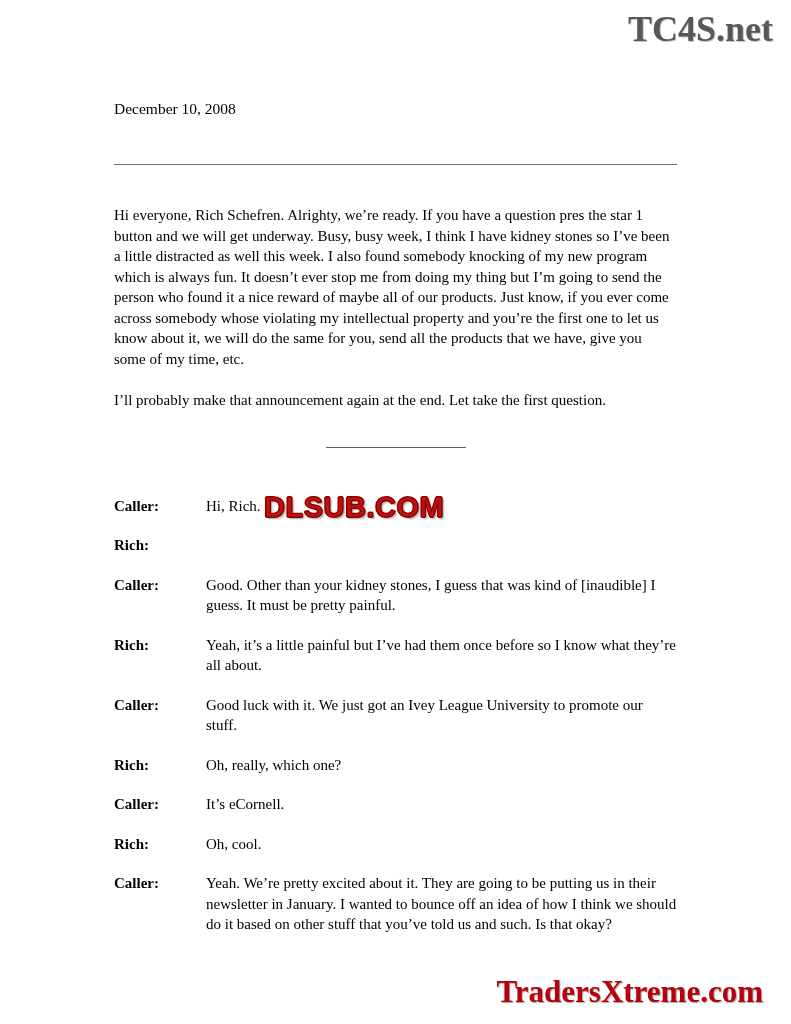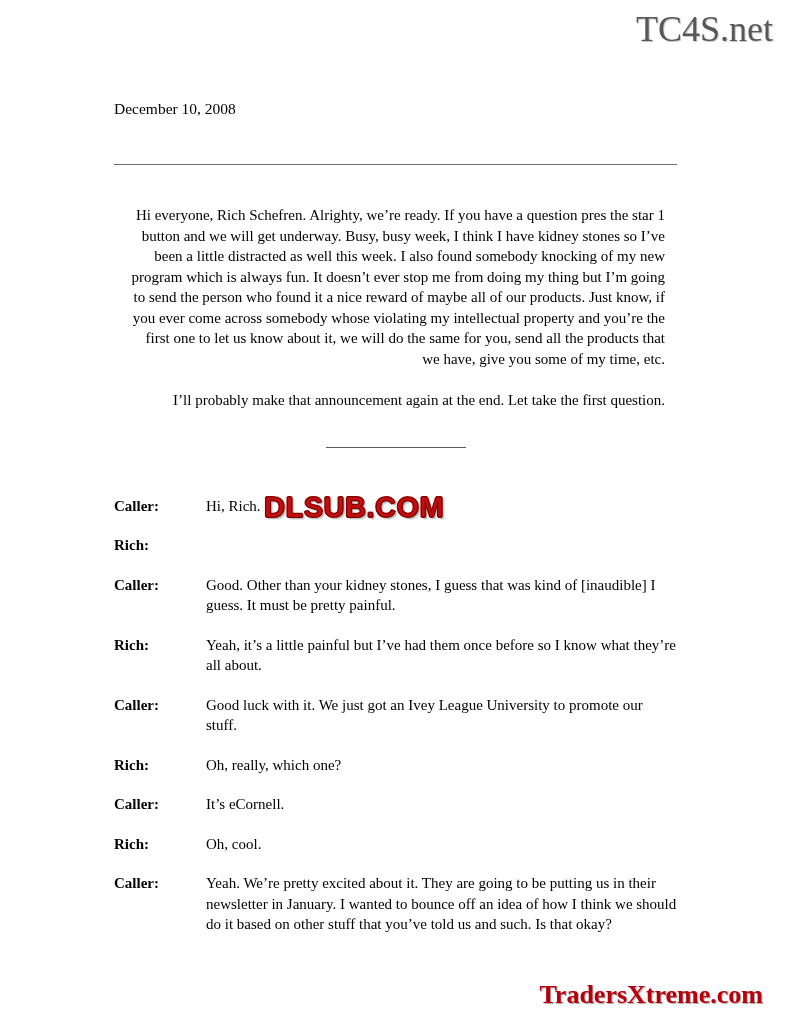--- a/index.html
+++ b/index.html
@@ -22,21 +22,21 @@
     width: 791px;
     height: 1024px;
   }
 
   
   .brand-top {
     position: absolute;
     top: 8px;
     right: 18px;
     font-family: "Liberation Serif", serif;
-    font-weight: normal;
+    font-weight: bold;
     font-size: 36px;
     color: #585858;
     letter-spacing: 0px;
     text-shadow: 1px 1px 0 #c9c9c9;
   }
 
   
   .doc {
     position: absolute;
     left: 114px;
@@ -61,22 +61,22 @@
   .rule-full {
     border: none;
     border-top: 1px solid #6f6f6f;
     margin: 46px 0 0 0;
     width: 100%;
   }
 
   .para {
     font-size: 15px;
     line-height: 20.5px;
-    text-align: right;
-    margin: 12px;
+    text-align: left;
+    margin: 0;
   }
   .para-1 { margin-top: 40px; }
   .para-2 { margin-top: 21px; }
 
   .rule-short {
     border: none;
     border-top: 1px solid #5a5a5a;
     width: 140px;
     margin: 36px auto 0 auto;
   }
@@ -136,21 +136,21 @@
     z-index: -1;
   }
 
   
   .brand-bottom {
     position: absolute;
     right: 28px;
     bottom: 14px;
     font-family: "Liberation Serif", serif;
     font-weight: bold;
-    font-size: 26px;
+    font-size: 31px;
     color: #b8000d;
     text-shadow: 1px 1px 1px rgba(0,0,0,0.35);
     white-space: nowrap;
   }
 </style>
 </head>
 <body>
 
 <div class="page">
 

